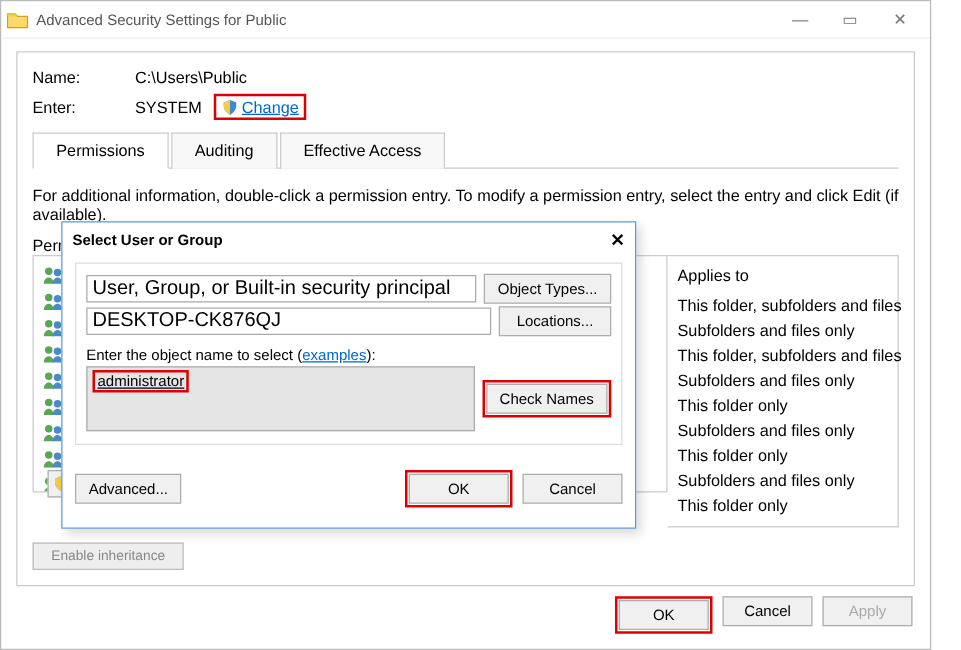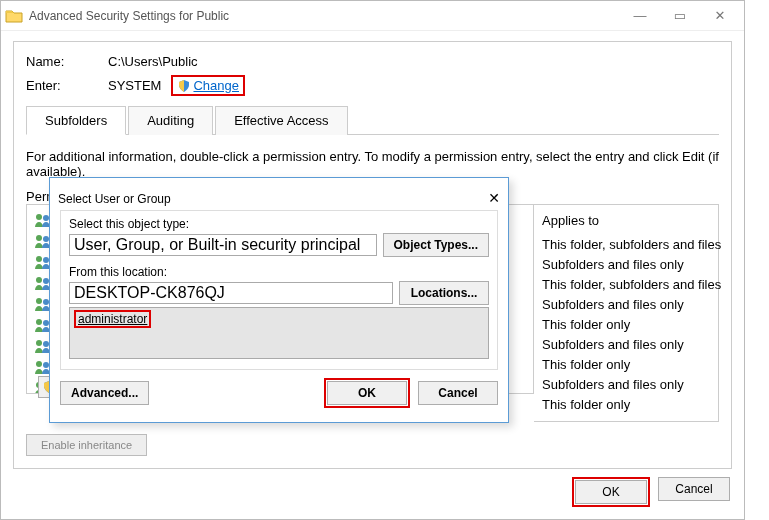--- a/index.html
+++ b/index.html
@@ -31,33 +31,33 @@
   .applies-box { width: 185px; border: 1px solid #ccc; border-left: none; padding: 6px 8px; }
   .applies-hdr { font-size: 13px; margin-bottom: 4px; }
   .applies-box div { font-size: 13px; line-height: 20px; white-space: nowrap; }
   .enable-btn { margin-top: 12px; background: #eee; border: 1px solid #bcbcbc; color: #888; padding: 4px 14px; font-size: 11px; }
   .footer { position: absolute; right: 14px; bottom: 12px; display: flex; gap: 8px; }
   .btn { min-width: 72px; height: 24px; background: #f0f0f0; border: 1px solid #adadad; font-size: 12px; cursor: pointer; }
   .btn.disabled { color: #aaa; }
   .red-wrap { border: 2px solid #d00; padding: 1px; display: inline-block; }
   
   .dlg { position: absolute; left: 48px; top: 176px; width: 460px; height: 246px; background: #fff; border: 1px solid #5b9bd5; box-shadow: 4px 4px 8px rgba(0,0,0,0.15); }
-  .dlg-title { height: 28px; display: flex; align-items: flex-end; padding: 0 8px; font-size: 12px; }
+  .dlg-title { height: 28px; display: flex; align-items: center; padding: 0 8px; font-size: 12px; font-weight: bold; }
   .dlg-close { margin-left: auto; font-size: 14px; cursor: pointer; }
   .dlg-body { padding: 4px 10px; }
   .grp { border: 1px solid #ddd; padding: 6px 8px 10px 8px; }
   .grp-label { font-size: 12px; margin-bottom: 2px; }
   .grp-row { display: flex; align-items: center; gap: 6px; margin-top:2px; }
   .txt { flex: 1; height: 22px; border: 1px solid #aaa; padding: 2px 4px; font-size: 16px; background:#fff; }
-  .dlg-btn { height: 24px; padding: 0 10px; min-width: 90px; background: #f0f0f0; border: 1px solid #adadad; font-size: 12px; cursor: pointer; font-weight: bold; }
+  .dlg-btn { height: 24px; padding: 0 10px; min-width: 90px; background: #f0f0f0; border: 1px solid #adadad; font-size: 12px; cursor: pointer; }
   .dlg-btn.sm { min-width: 80px; }
   .examples { color: #0066cc; text-decoration: underline; }
   .obj-area { height: 52px; border: 1px solid #aaa; padding: 2px 4px; font-size:12px; background:#e5e5e5; }
   .obj-val { text-decoration: underline; }
-  .dlg-footer { display:flex; gap:8px; margin-top:8px; align-items:center; }
+  .dlg-footer { display:flex; gap:8px; margin-top:20px; align-items:center; }
   .shield-hidden { width:22px; height:22px; border:1px solid #adadad; background:#f0f0f0; display:flex; align-items:center; justify-content:center; position:absolute; left:24px; bottom:70px; }
 </style>
 </head>
 <body>
 
 <div class="window">
   <div class="titlebar">
     <span class="folder-ico">
       <svg viewBox="0 0 18 16">
           <path d="M1 3h6l2 2h8v9H1z" fill="#ffd96a" stroke="#c9a227"></path>
@@ -86,21 +86,21 @@
           <svg viewBox="0 0 14 14">
               <path d="M7 1l5 2v3c0 4-5 7-5 7S2 10 2 6V3l5-2z" fill="#3a8bd8"></path>
               <path d="M7 1v12S2 10 2 6V3l5-2z" fill="#f7c948"></path>
             </svg>
         </span>
         <span class="change-link">Change</span>
       </span>
     </div>
 
     <div class="tabs">
-      <div class="tab active">Subfolders</div>
+      <div class="tab active">Permissions</div>
       <div class="tab">Auditing</div>
       <div class="tab">Effective Access</div>
     </div>
 
     <div class="desc">For additional information, double-click a permission entry. To modify a permission entry, select the entry and click Edit (if available).</div>
     <div class="perm-label">Perm</div>
 
     <div class="list-area">
       <div class="list-box">
         <div class="list-row">
@@ -198,45 +198,50 @@
     </div>
 
     <button class="enable-btn">Enable inheritance</button>
   </div>
 
   <div class="footer">
     <span class="red-wrap">
       <button class="btn">OK</button>
     </span>
     <button class="btn">Cancel</button>
+    <button class="btn disabled">Apply</button>
   </div>
 
   <div class="dlg">
     <div class="dlg-title">
       <span>Select User or Group</span>
       <span class="dlg-close">✕</span>
     </div>
     <div class="dlg-body">
       <div class="grp">
-        <div class="grp-label">Select this object type:</div>
         <div class="grp-row">
           <input class="txt" readonly="" value="User, Group, or Built-in security principal" style="">
           <button class="dlg-btn">Object Types...</button>
         </div>
-        <div class="grp-label" style="margin-top:8px">From this location:</div>
         <div class="grp-row">
           <input class="txt" readonly="" value="DESKTOP-CK876QJ" style="">
           <button class="dlg-btn">Locations...</button>
+        </div>
+        <div class="grp-label" style="margin-top:8px">
+          <span>Enter the object name to select (</span><span class="examples">examples</span><span>):</span>
         </div>
         <div class="grp-row">
           <div class="obj-area" style="flex:1">
             <span class="red-box" style="padding:0 2px;border-width:2px">
               <span class="obj-val">administrator</span>
             </span>
           </div>
+          <span class="red-wrap">
+            <button class="dlg-btn">Check Names</button>
+          </span>
         </div>
       </div>
       <div class="dlg-footer">
         <button class="dlg-btn sm">Advanced...</button>
         <span style="flex:1"></span>
         <span class="red-wrap">
           <button class="dlg-btn sm">OK</button>
         </span>
         <button class="dlg-btn sm">Cancel</button>
       </div>

